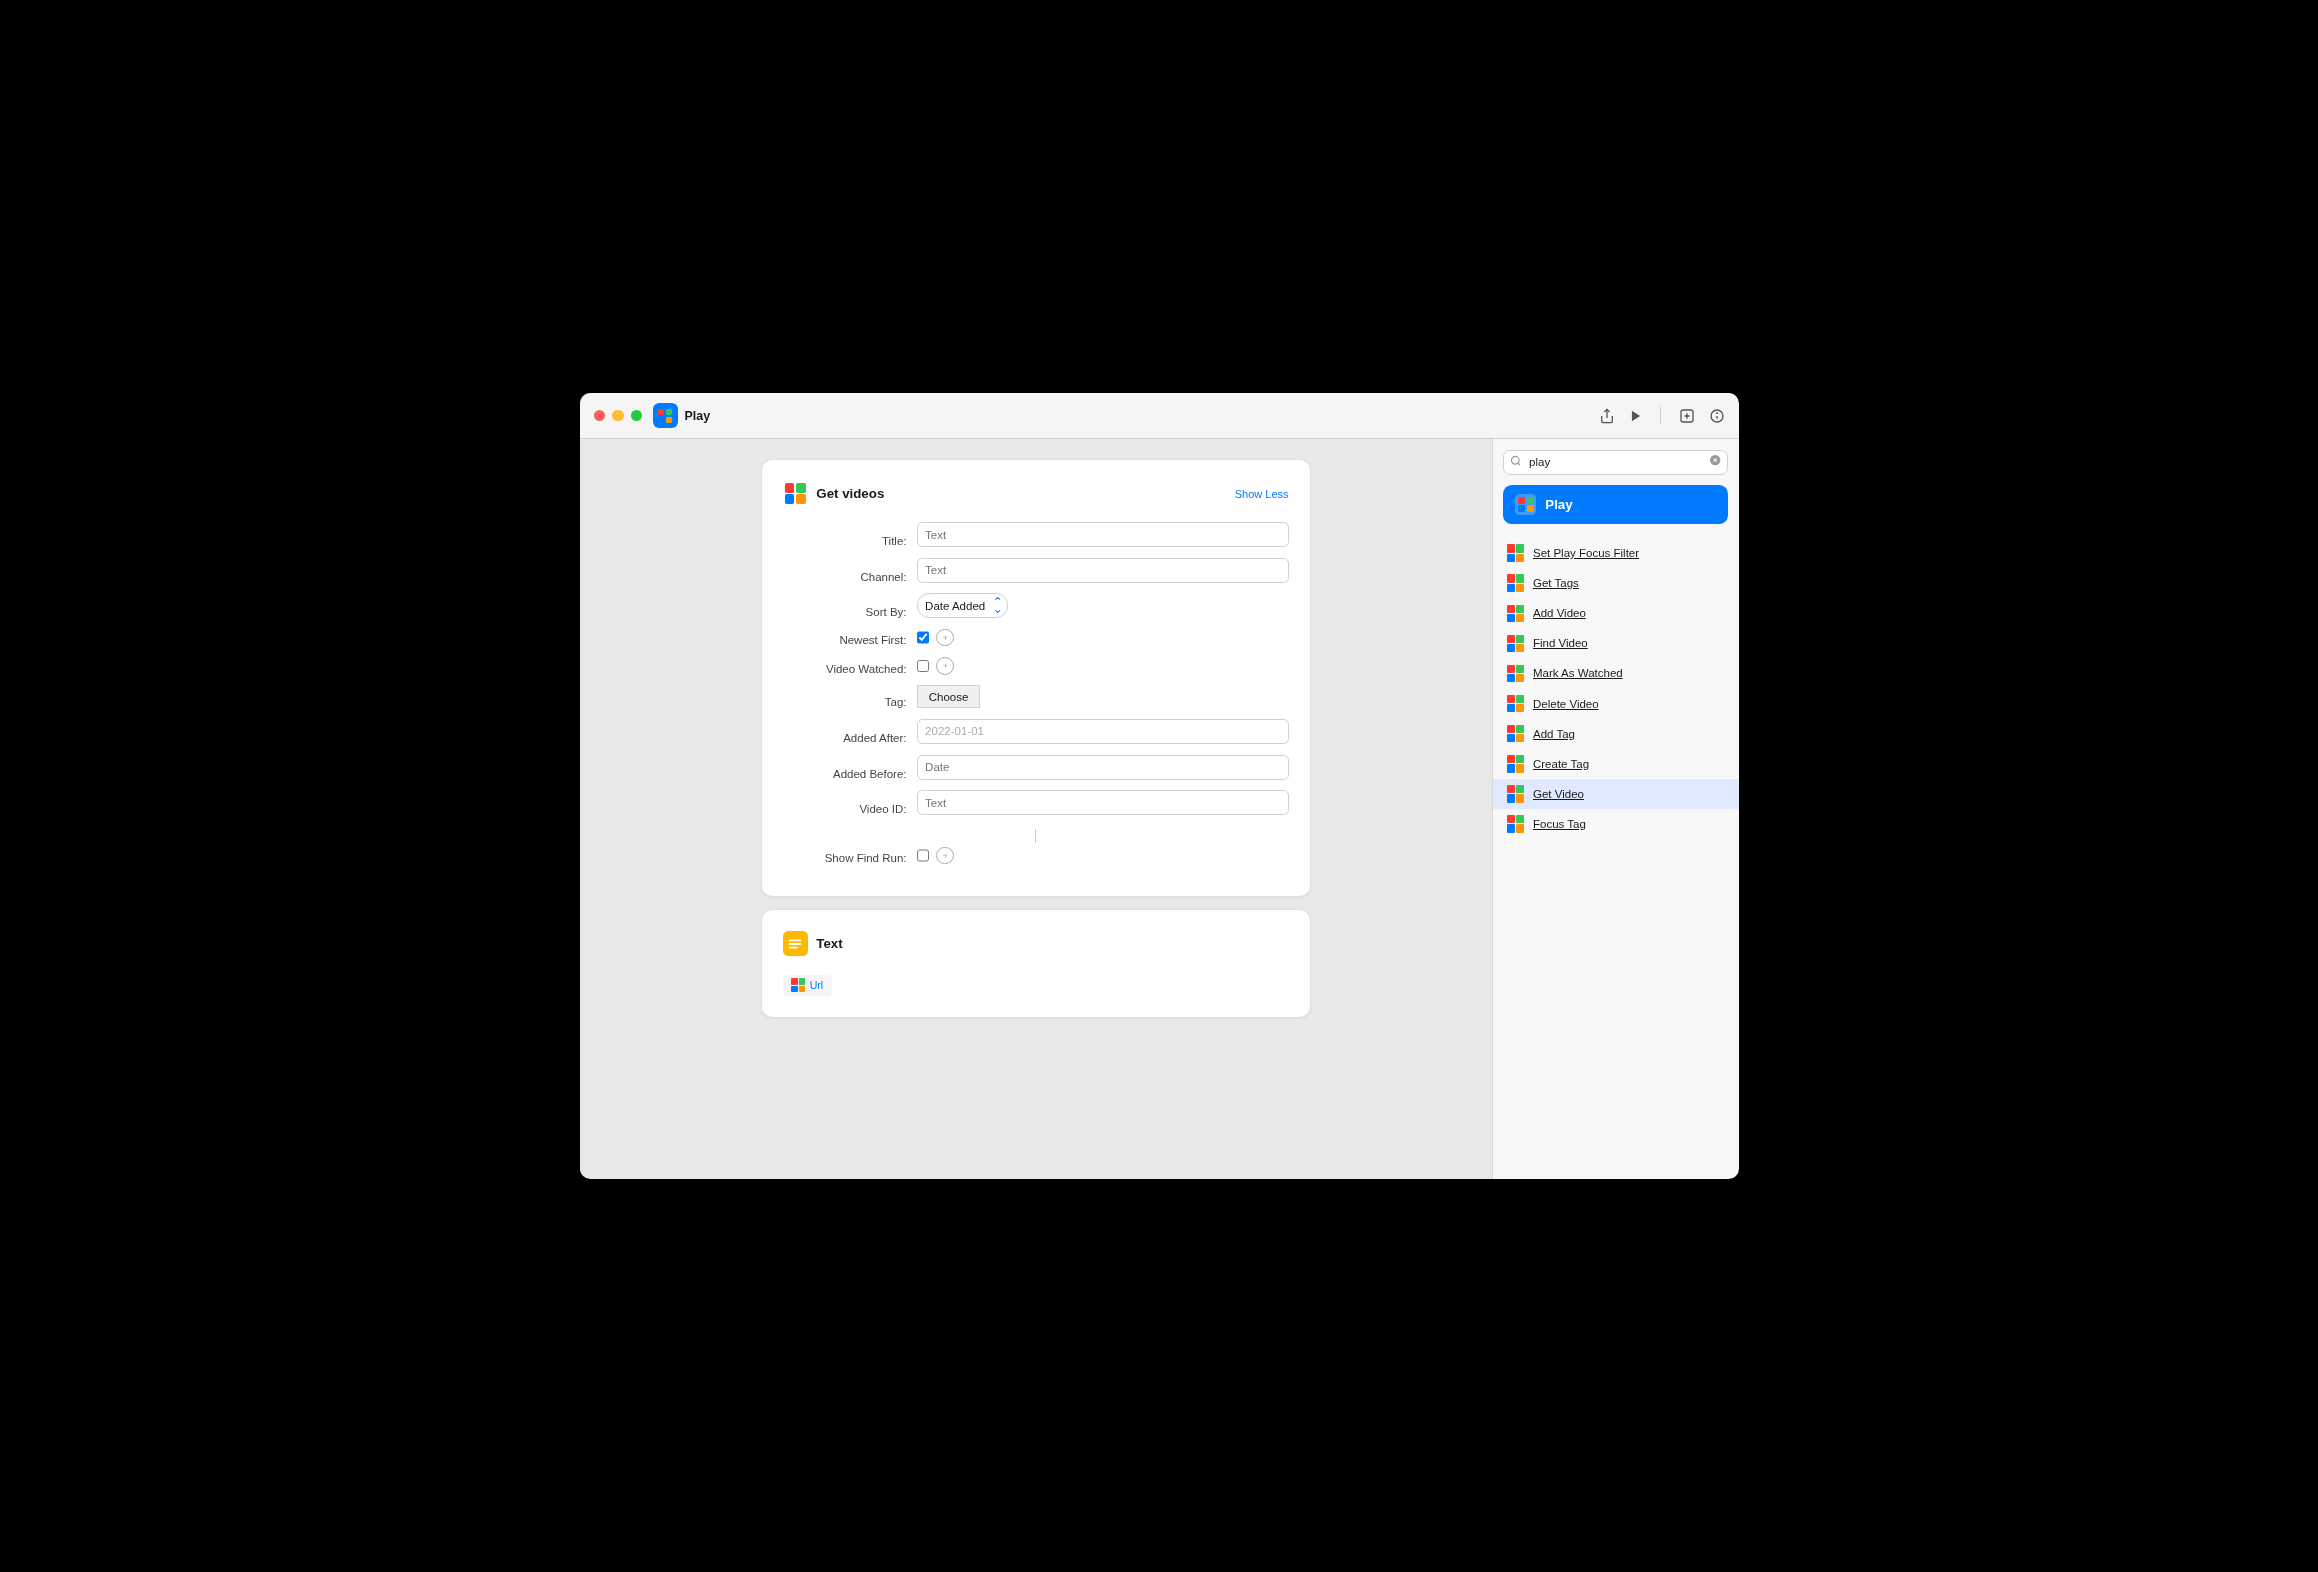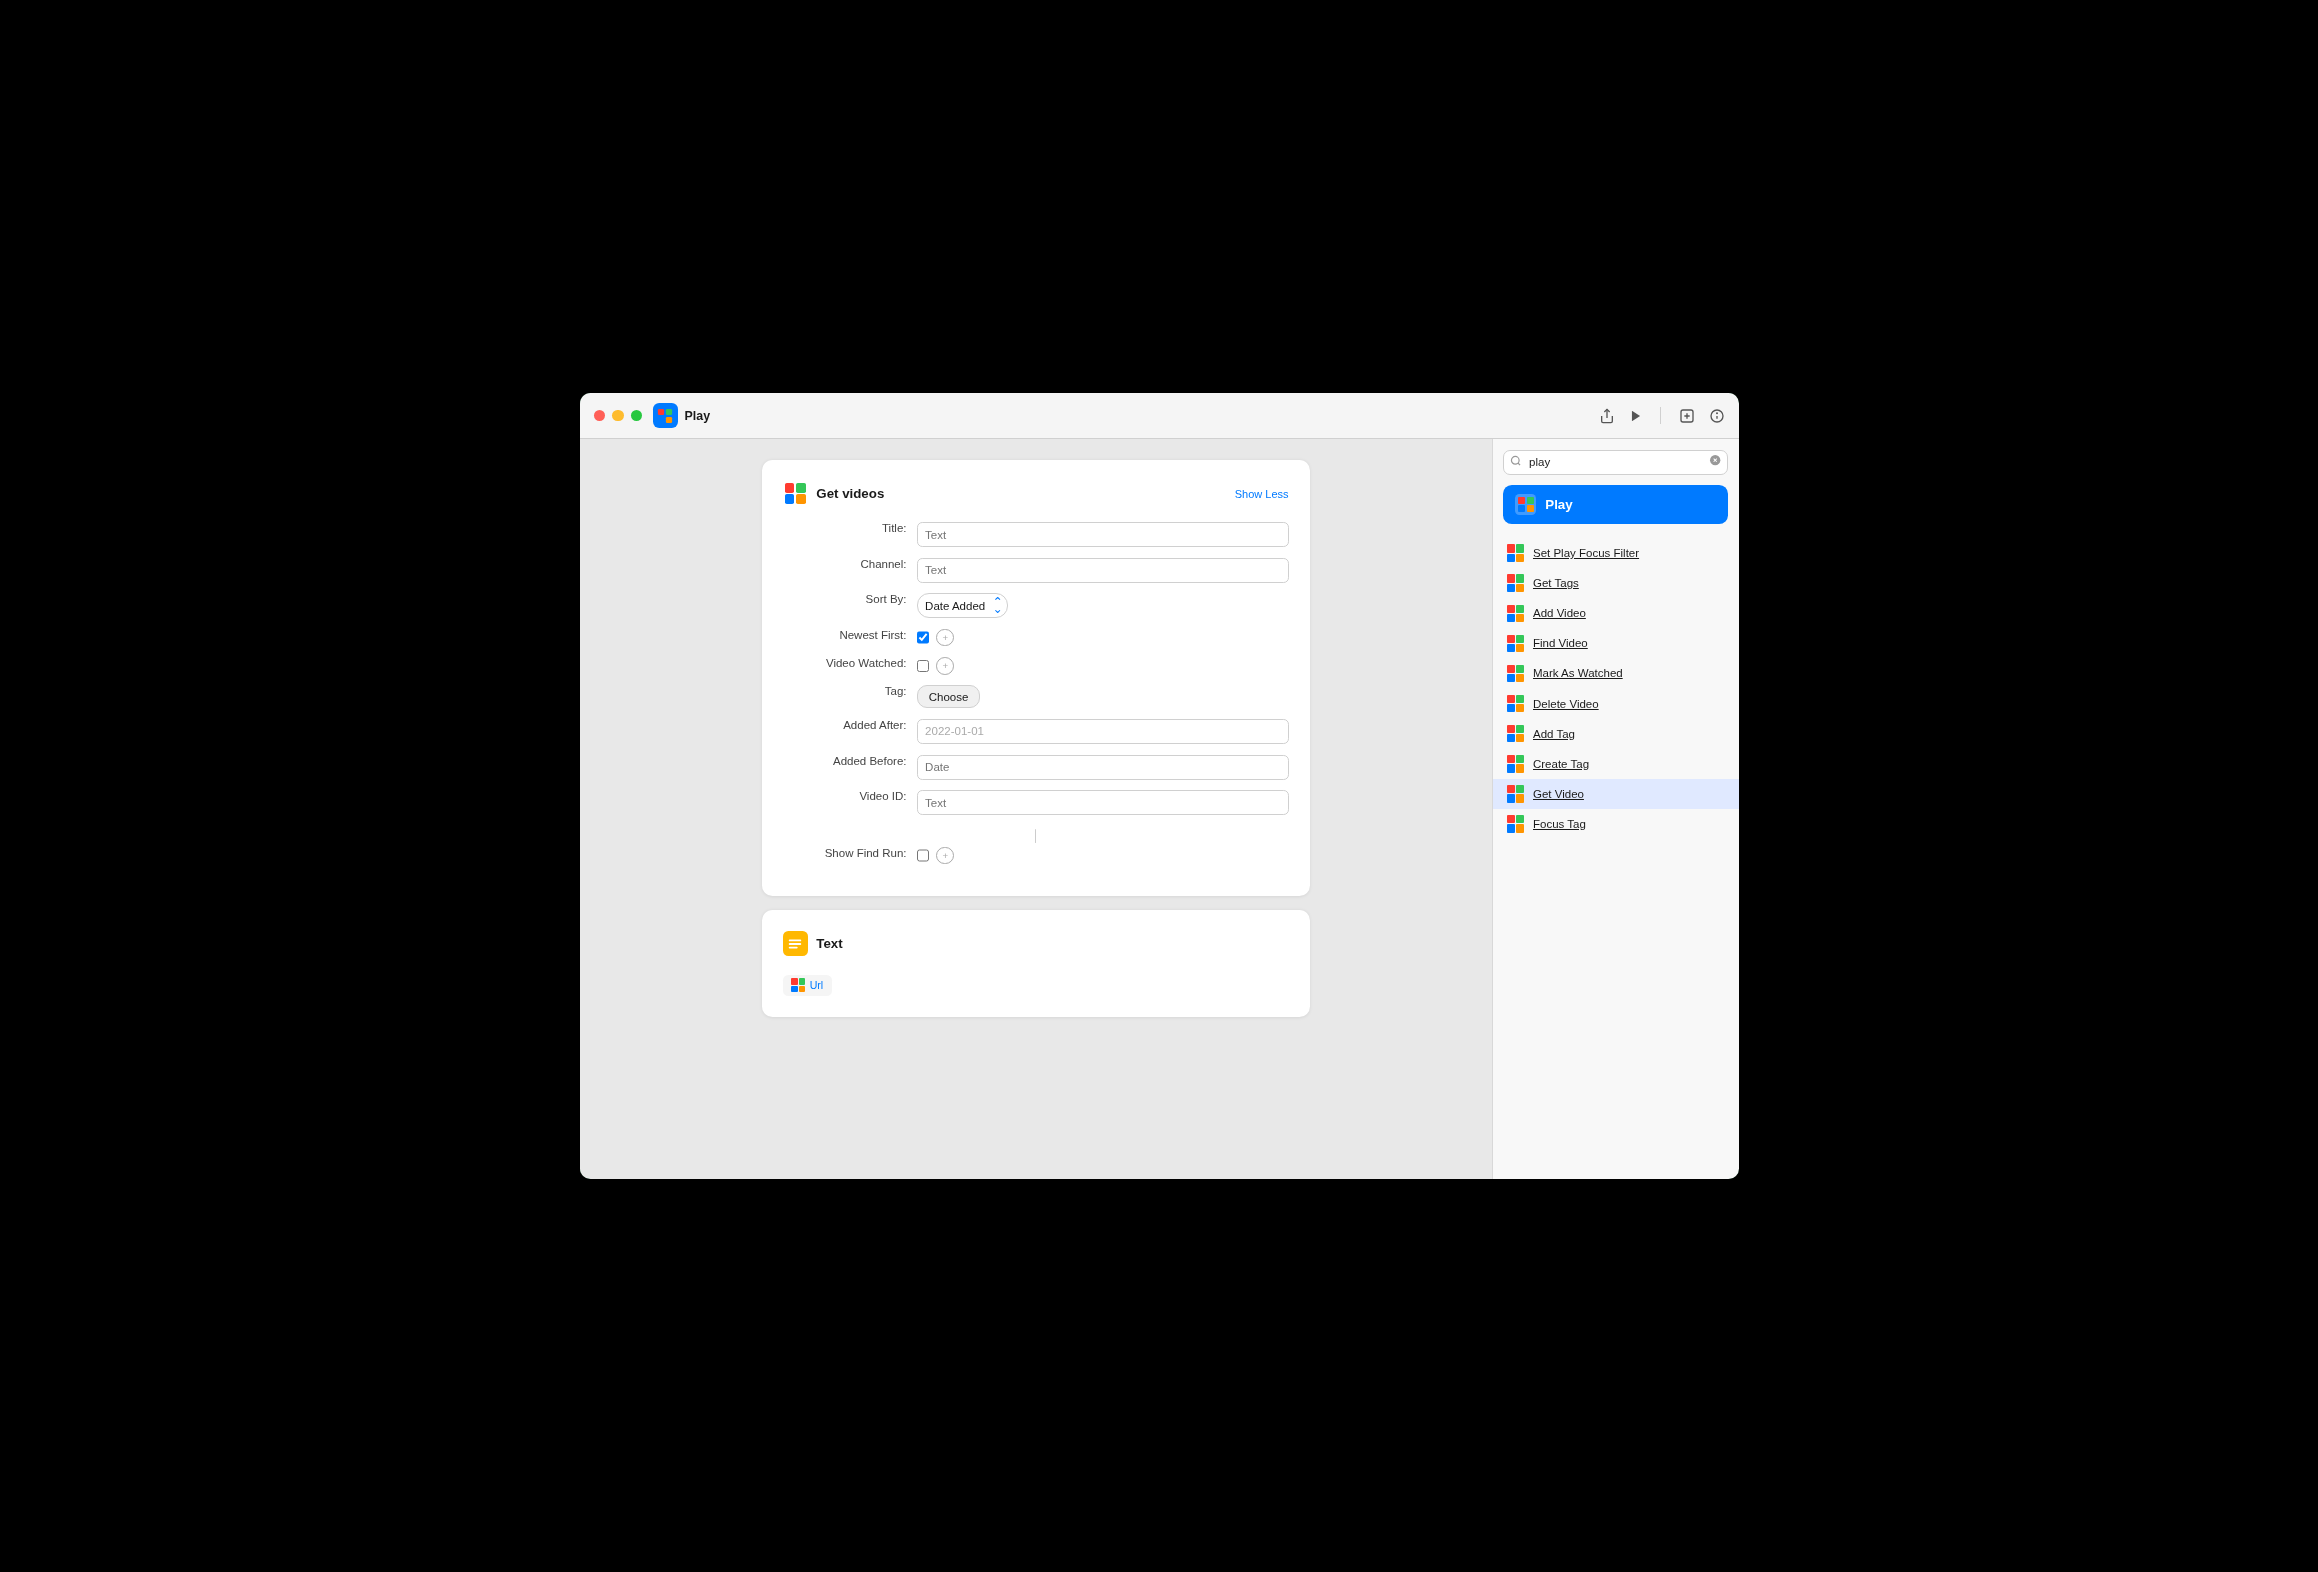--- a/index.html
+++ b/index.html
@@ -136,21 +136,21 @@
       font-weight: 600;
       color: #1a1a1a;
     }
     .show-less {
       font-size: 11px;
       color: #007AFF;
       cursor: pointer;
     }
     .form-row {
       display: flex;
-      align-items: flex-start;
+      align-items: flex-end;
       margin-bottom: 10.6px;
     }
     .form-label {
       width: 124px;
       text-align: right;
       font-size: 11.5px;
       color: #444;
       margin-right: 10.6px;
       flex-shrink: 0;
     }
@@ -212,21 +212,21 @@
       justify-content: center;
       cursor: pointer;
       color: #aaa;
       font-size: 9.7px;
     }
     .choose-btn {
       height: 23px;
       padding: 0 10.6px;
       background: #f0f0f0;
       border: 0.9px solid #d0d0d0;
-      border-radius: 10px;
+      border-radius: 0;
       font-size: 11.5px;
       color: #1a1a1a;
       cursor: pointer;
     }
     
     .text-card-icon {
       width: 25px;
       height: 25px;
       background: #FFB800;
       border-radius: 5.3px;

